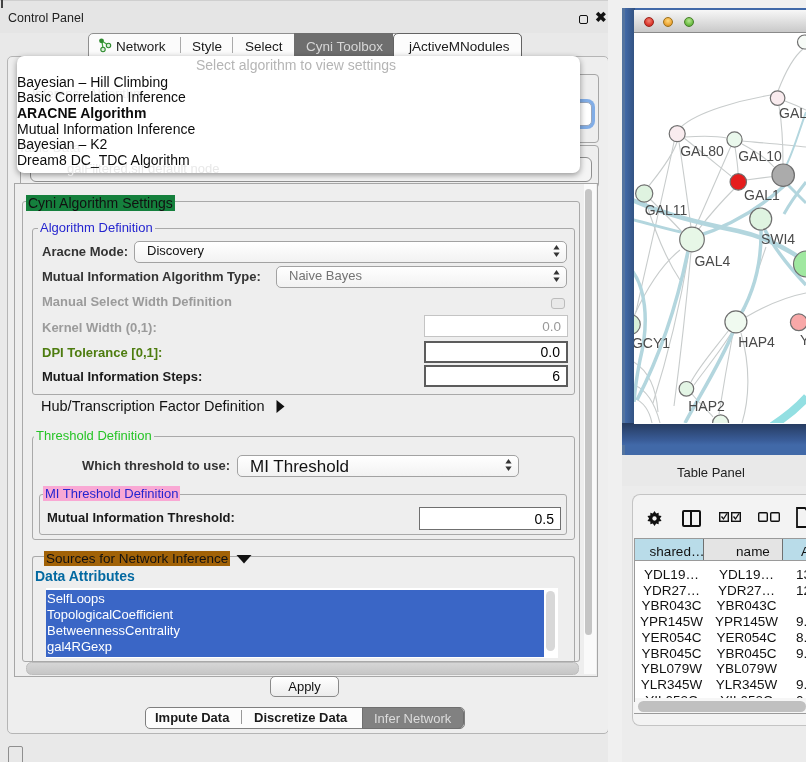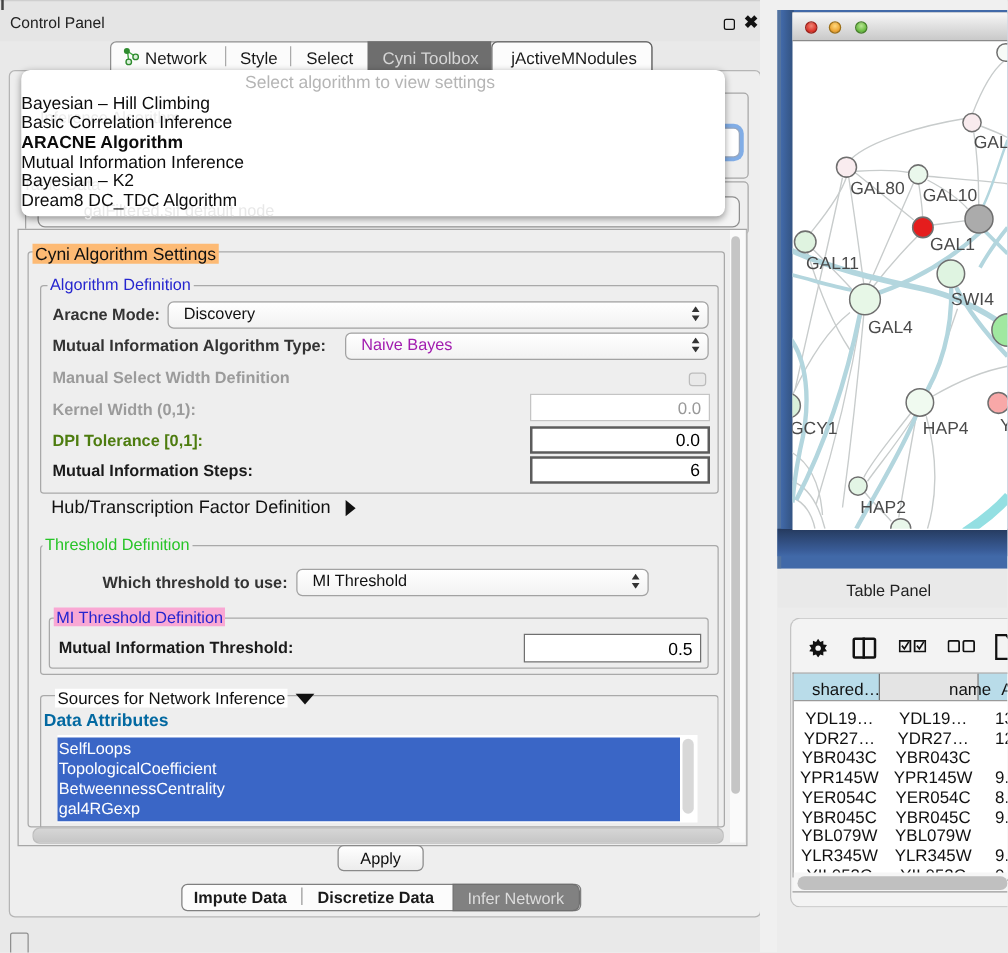--- a/index.html
+++ b/index.html
@@ -60,36 +60,36 @@
 </div>
 
 <div class="abs" style="left:14px;top:183px;width:582px;height:492px;border:1px solid #a6a6a6;background:#eeeeee;"></div>
 
 <div class="abs" style="left:584px;top:184px;width:12px;height:490px;background:#fafafa;"></div>
 <div class="abs" style="left:585px;top:189px;width:7px;height:446px;background:#c5c5c5;border-radius:3.5px;"></div>
 
 <div class="abs" style="left:26px;top:662px;width:551px;height:11px;background:linear-gradient(#d6d6d6,#c6c6c6);border:1px solid #bdbdbd;border-radius:5.5px;"></div>
 
 <div class="abs" style="left:22px;top:201px;width:556px;height:459px;border:1px solid #a9a9a9;border-radius:3px;"></div>
-<div class="lbl" style="left:26px;top:195px;background:#fdba74;padding:0 2px;font-size:14px;color:#111;">Cyni Algorithm Settings</div>
+<div class="lbl" style="left:26px;top:195px;background:#15803d;padding:0 2px;font-size:14px;color:#111;">Cyni Algorithm Settings</div>
 
 <div class="abs" style="left:32px;top:228px;width:541px;height:165px;border:1px solid #a9a9a9;border-radius:3px;"></div>
 <div class="lbl" style="left:38px;top:220px;background:#eeeeee;padding:0 2px;font-size:13px;color:#2525cf;">Algorithm Definition</div>
 
 <div class="lbl" style="left:42px;top:244px;font-size:13px;font-weight:bold;color:#333;">Aracne Mode:</div>
 <div class="abs" style="left:134px;top:241px;width:431px;height:20px;background:linear-gradient(#ffffff,#f2f2f2);border:1px solid #a2a2a2;border-radius:5px;"></div>
 <div class="lbl" style="left:147px;top:243px;font-size:13px;color:#111;">Discovery</div>
 <svg class="abs" style="left:553px;top:245px;" width="7" height="12" viewBox="0 0 7 12">
     <path d="M3.5 0 L6.6 4.6 L0.4 4.6 Z" fill="#333"></path>
     <path d="M3.5 12 L6.6 7.4 L0.4 7.4 Z" fill="#333"></path>
   </svg>
 
 <div class="lbl" style="left:42px;top:269px;font-size:13px;font-weight:bold;color:#333;">Mutual Information Algorithm Type:</div>
 <div class="abs" style="left:276px;top:266px;width:289px;height:20px;background:linear-gradient(#ffffff,#f2f2f2);border:1px solid #a2a2a2;border-radius:5px;"></div>
-<div class="lbl" style="left:289px;top:268px;font-size:13px;color:#a21caf;">Naive Bayes</div>
+<div class="lbl" style="left:289px;top:268px;font-size:13px;color:#737373;">Naive Bayes</div>
 <svg class="abs" style="left:553px;top:270px;" width="7" height="12" viewBox="0 0 7 12">
     <path d="M3.5 0 L6.6 4.6 L0.4 4.6 Z" fill="#333"></path>
     <path d="M3.5 12 L6.6 7.4 L0.4 7.4 Z" fill="#333"></path>
   </svg>
 
 <div class="lbl" style="left:42px;top:294px;font-size:13px;font-weight:bold;color:#9b9b9b;">Manual Select Width Definition</div>
 <div class="abs" style="left:551px;top:298px;width:12px;height:9px;background:#e9e9e9;border:1px solid #bcbcbc;border-radius:3px;"></div>
 
 <div class="lbl" style="left:42px;top:320px;font-size:13px;font-weight:bold;color:#9b9b9b;">Kernel Width (0,1):</div>
 <div class="abs" style="left:424px;top:315px;width:144px;height:22px;background:#fff;border:1px solid #c4c4c4;font-size:13.5px;color:#999;text-align:right;line-height:22px;padding-right:6px;box-sizing:border-box;">0.0</div>
@@ -103,33 +103,33 @@
 <div class="lbl" style="left:41px;top:398px;font-size:14.5px;color:#111;">Hub/Transcription Factor Definition</div>
 <svg class="abs" style="left:275px;top:400px;" width="11" height="13" viewBox="0 0 11 13">
     <path d="M1.5 0 L9.5 6.5 L1.5 13 Z" fill="#111"></path>
   </svg>
 
 <div class="abs" style="left:32px;top:436px;width:541px;height:102px;border:1px solid #a9a9a9;border-radius:3px;"></div>
 <div class="lbl" style="left:34px;top:428px;background:#eeeeee;padding:0 2px;font-size:13px;color:#27c427;">Threshold Definition</div>
 
 <div class="lbl" style="left:82px;top:458px;font-size:13px;font-weight:bold;color:#333;">Which threshold to use:</div>
 <div class="abs" style="left:237px;top:455px;width:280px;height:20px;background:linear-gradient(#ffffff,#f2f2f2);border:1px solid #a2a2a2;border-radius:5px;"></div>
-<div class="lbl" style="left:250px;top:456.5px;font-size:13px;color:#111;">MI Threshold</div>
+<div class="lbl" style="left:250px;top:456.5px;font-size:17px;color:#111;">MI Threshold</div>
 <svg class="abs" style="left:505px;top:459px;" width="7" height="12" viewBox="0 0 7 12">
     <path d="M3.5 0 L6.6 4.6 L0.4 4.6 Z" fill="#333"></path>
     <path d="M3.5 12 L6.6 7.4 L0.4 7.4 Z" fill="#333"></path>
   </svg>
 
 <div class="abs" style="left:39px;top:494px;width:526px;height:39px;border:1px solid #a9a9a9;border-radius:3px;"></div>
 <div class="lbl" style="left:43px;top:486px;background:#f9a8d4;padding:0 2px;font-size:13px;color:#2525cf;">MI Threshold Definition</div>
 <div class="lbl" style="left:47px;top:510px;font-size:13px;font-weight:bold;color:#1a1a1a;">Mutual Information Threshold:</div>
 <div class="abs" style="left:419px;top:507px;width:142px;height:23px;background:#fff;border:1px solid #6f6f6f;font-size:14px;color:#000;text-align:right;line-height:23px;padding-right:6px;box-sizing:border-box;">0.5</div>
 
 <div class="abs" style="left:32px;top:556px;width:541px;height:105px;border:1px solid #a9a9a9;border-radius:3px 3px 0 0;border-bottom:none;"></div>
-<div class="lbl" style="left:44px;top:551px;background:#ffffff;padding:0 2px;font-size:13.5px;color:#111;">Sources for Network Inference</div>
+<div class="lbl" style="left:44px;top:551px;background:#a16207;padding:0 2px;font-size:13.5px;color:#111;">Sources for Network Inference</div>
 <svg class="abs" style="left:236px;top:554px;" width="16" height="10" viewBox="0 0 16 10">
     <path d="M0.5 1 L15.5 1 L8 9.5 Z" fill="#111"></path>
   </svg>
 <div class="lbl" style="left:35px;top:568px;font-size:14px;font-weight:bold;color:#0369a1;">Data Attributes</div>
 
 <div class="abs" style="left:46px;top:588px;width:512px;height:70px;background:#fff;"></div>
 <div class="abs" style="left:46px;top:590px;width:498px;height:67px;background:#3a66c6;"></div>
 <div class="lbl" style="left:47px;top:591px;font-size:13px;color:#fff;line-height:16px;">SelfLoops<br>TopologicalCoefficient<br>BetweennessCentrality<br>gal4RGexp</div>
 <div class="abs" style="left:546px;top:591px;width:9px;height:60px;background:#d8d8d8;border-radius:4.5px;"></div>
 
@@ -273,21 +273,21 @@
 <svg class="abs" style="left:796px;top:507px;" width="12" height="21" viewBox="0 0 12 21">
   <path d="M1,1 L9,1 L12,5 L12,20 L1,20 Z" fill="none" stroke="#111" stroke-width="1.8"></path>
 </svg>
 
 <div class="abs" style="left:634px;top:538px;width:172px;height:163px;background:#fff;border-top:1px solid #9a9a9a;border-left:1px solid #9a9a9a;"></div>
 <div class="abs" style="left:635px;top:539px;width:69px;height:21px;background:#b9dce9;border-right:1px solid #707070;box-sizing:border-box;"></div>
 <div class="abs" style="left:704px;top:539px;width:79px;height:21px;background:#e4e4e4;border-right:1px solid #707070;box-sizing:border-box;"></div>
 <div class="abs" style="left:783px;top:539px;width:23px;height:21px;background:#b9dce9;"></div>
 <div class="abs" style="left:635px;top:560px;width:171px;height:1px;background:#9a9a9a;"></div>
 <div class="lbl" style="left:644px;top:544px;width:66px;text-align:center;font-size:13.5px;color:#111;">shared…</div>
-<div class="lbl" style="left:713px;top:544px;width:80px;text-align:right;font-size:13.5px;color:#111;">name</div>
+<div class="lbl" style="left:713px;top:544px;width:80px;text-align:center;font-size:13.5px;color:#111;">name</div>
 <div class="lbl" style="left:801px;top:544px;font-size:13.5px;color:#111;">A</div>
 
 <div class="lbl" style="left:635px;top:567px;width:73px;text-align:center;font-size:13.5px;color:#111;line-height:15.7px;">
 YDL19…<br>YDR27…<br>YBR043C<br>YPR145W<br>YER054C<br>YBR045C<br>YBL079W<br>YLR345W<br>YIL052C</div>
 <div class="lbl" style="left:709px;top:567px;width:75px;text-align:center;font-size:13.5px;color:#111;line-height:15.7px;">
 YDL19…<br>YDR27…<br>YBR043C<br>YPR145W<br>YER054C<br>YBR045C<br>YBL079W<br>YLR345W<br>YIL052C</div>
 <div class="lbl" style="left:796px;top:567px;font-size:13.5px;color:#111;line-height:15.7px;">
 13<br>12<br><br>9.<br>8.<br>9.<br><br>9.<br>0.</div>
 
 <div class="abs" style="left:635px;top:698px;width:171px;height:15px;background:#f6f6f6;"></div>

